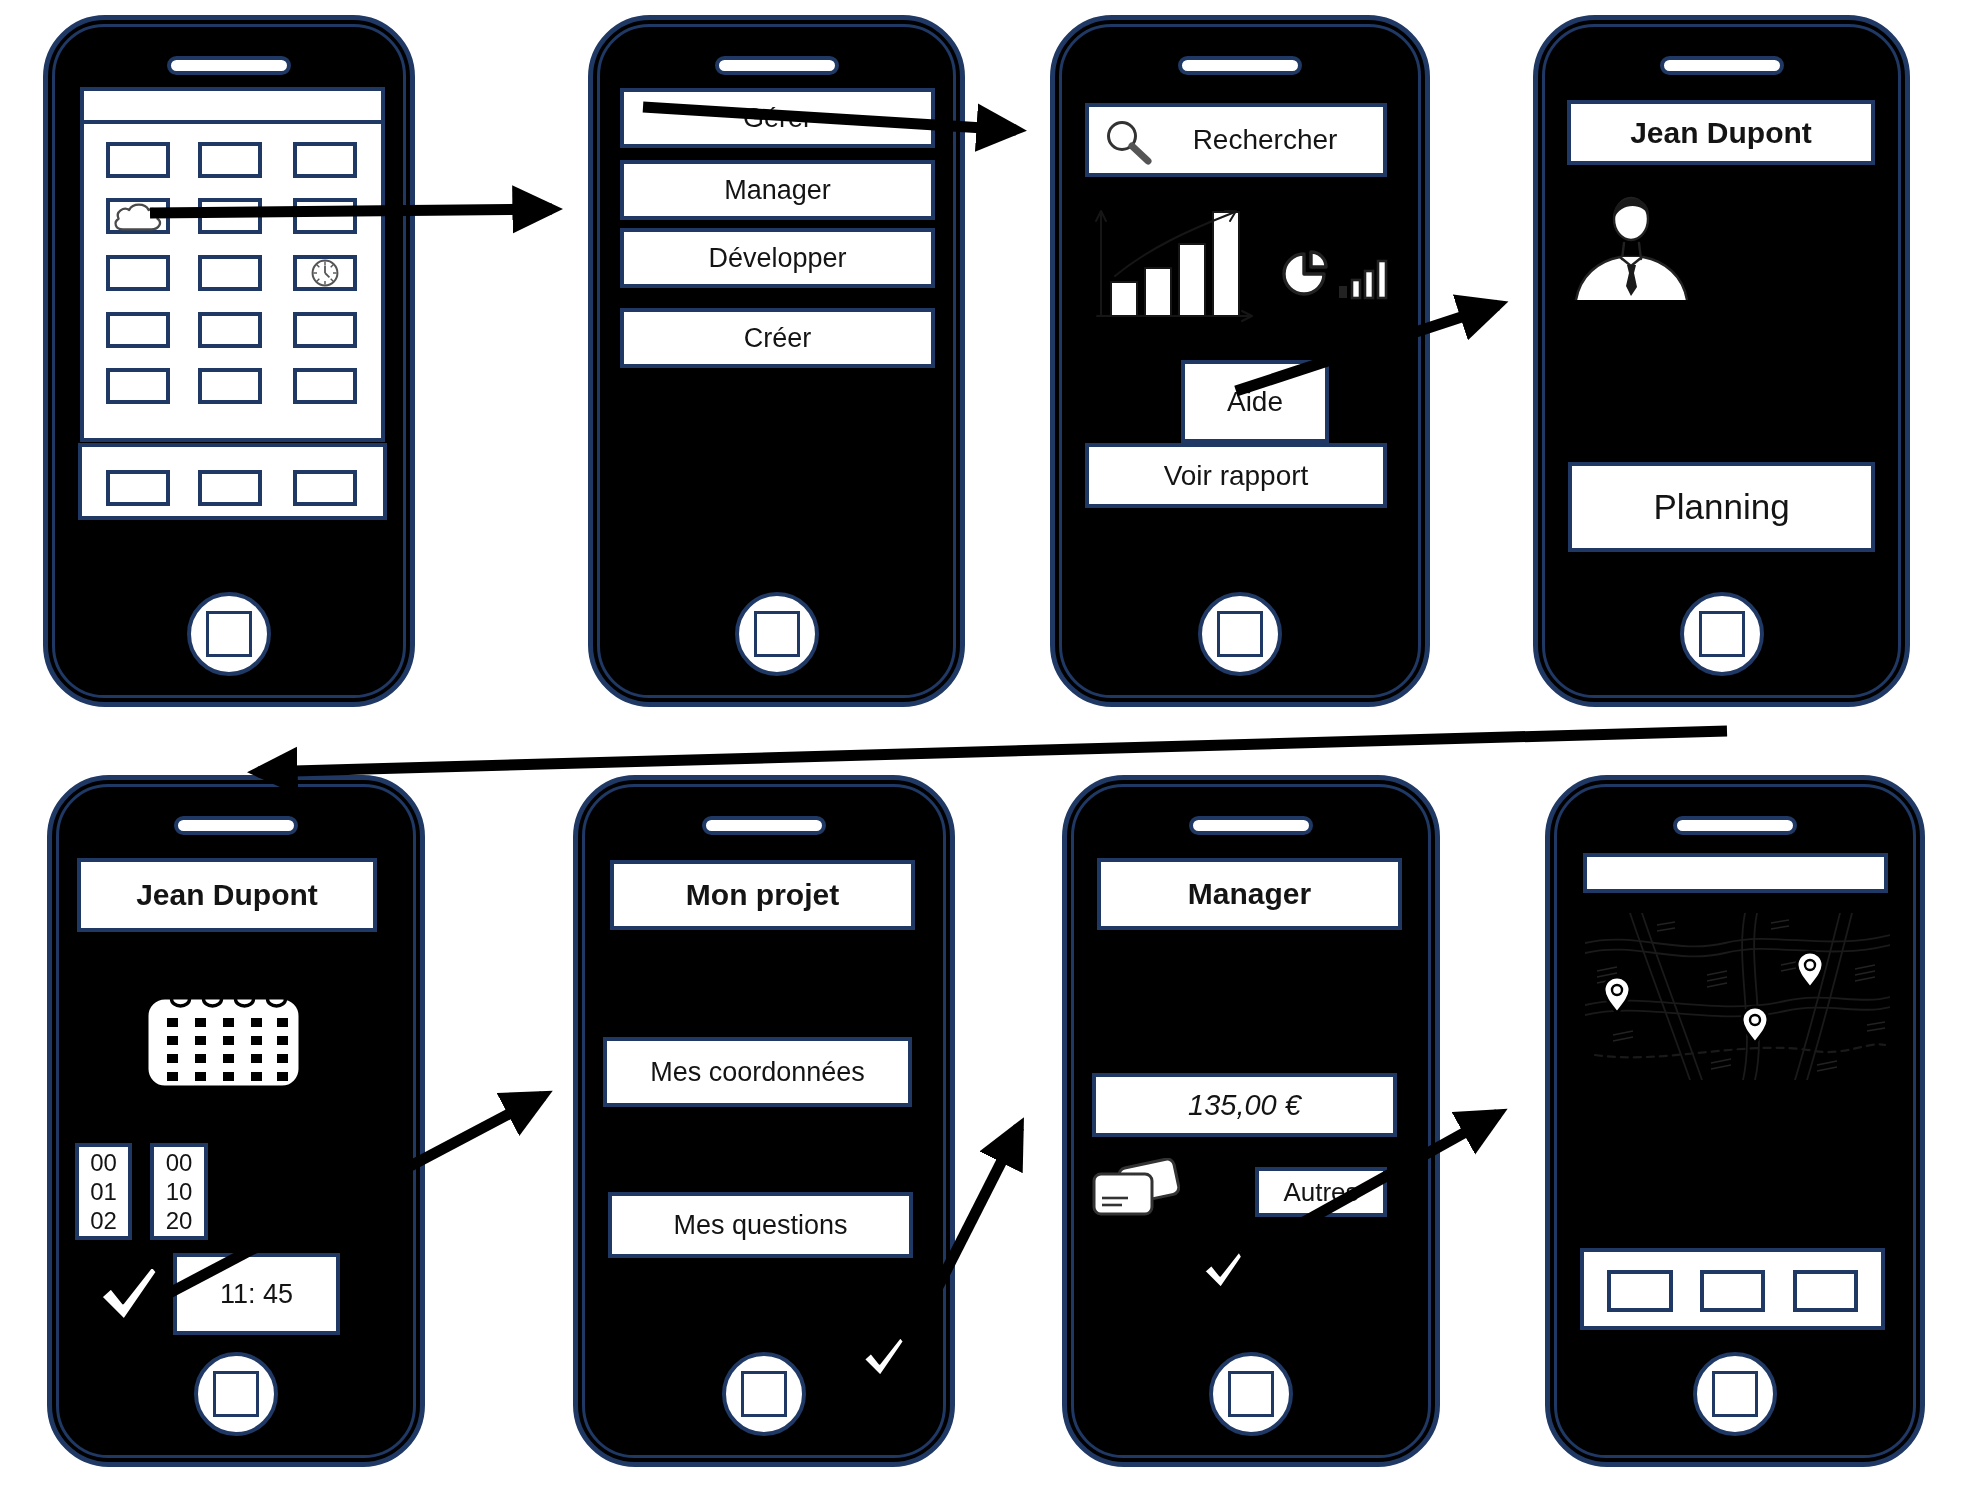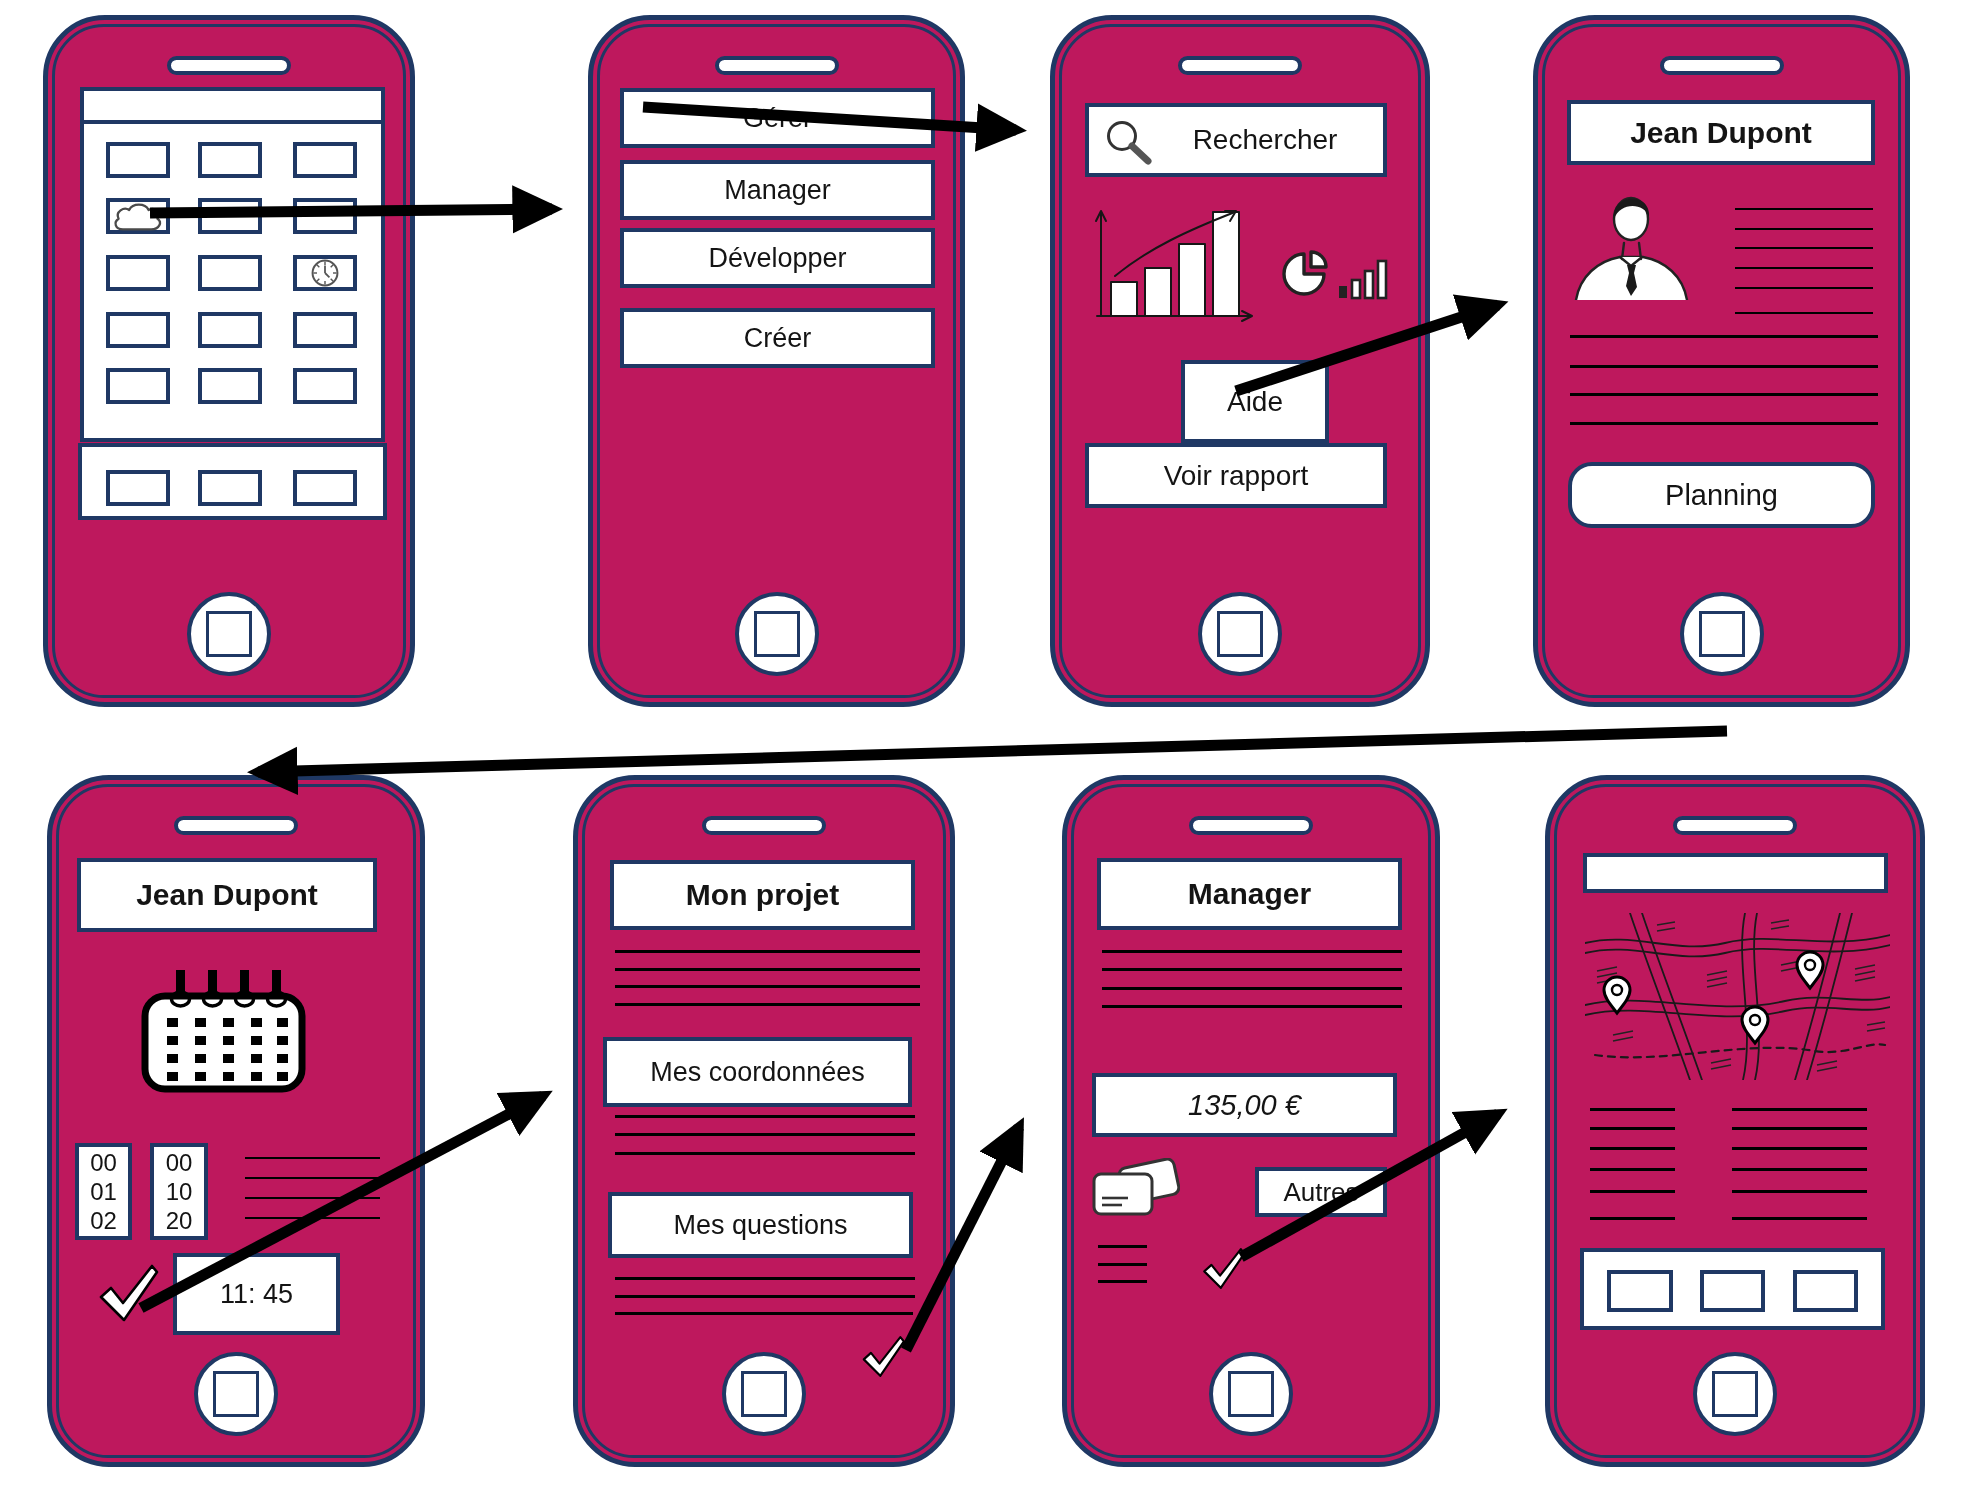--- a/index.html
+++ b/index.html
@@ -2,21 +2,21 @@
 <html><head>
 <meta charset="utf-8">
 <style>
   :root{ --nv:#1f3864; --ink:#111; }
   *{ box-sizing:border-box; }
   html,body{ margin:0; padding:0; }
   body{ width:1974px; height:1498px; background:#fff;
         font-family:"Liberation Sans", sans-serif; color:var(--ink); }
   #canvas{ position:relative; width:1974px; height:1498px; background:#fff; overflow:hidden; }
 
-  .phone{ position:absolute; background:#be185d; border:5px solid var(--nv); border-radius:62px; }
+  .phone{ position:absolute; background:#000000; border:5px solid var(--nv); border-radius:62px; }
   .pframe{ position:absolute; inset:4px; border:3px solid var(--nv); border-radius:52px; pointer-events:none; }
   .speaker{ position:absolute; top:36px; left:50%; transform:translateX(-50%);
             width:124px; height:19px; border:4px solid var(--nv); border-radius:11px; background:#fff; }
   .home{ position:absolute; bottom:26px; left:50%; transform:translateX(-50%);
          width:84px; height:84px; border:4px solid var(--nv); border-radius:50%;
          background:#fff; display:flex; align-items:center; justify-content:center; }
   .home-sq{ width:46px; height:46px; border:3px solid var(--nv); background:#fff; }
 
   .box{ position:absolute; border:4px solid var(--nv); background:#fff;
         display:flex; align-items:center; justify-content:center;
@@ -183,21 +183,21 @@
     <div class="line" style="left:197px;top:227px;width:138px;height:2px;"></div>
     <div class="line" style="left:197px;top:247px;width:138px;height:2px;"></div>
     <div class="line" style="left:197px;top:267px;width:138px;height:2px;"></div>
     <div class="line" style="left:197px;top:292px;width:138px;height:2px;"></div>
 
     <div class="line" style="left:32px;top:315px;width:308px;"></div>
     <div class="line" style="left:32px;top:345px;width:308px;"></div>
     <div class="line" style="left:32px;top:373px;width:308px;"></div>
     <div class="line" style="left:32px;top:402px;width:308px;"></div>
 
-    <div class="box" style="left:30px;top:442px;width:307px;height:66px;font-size:29px;border-radius:24px;">
+    <div class="box" style="left:30px;top:442px;width:307px;height:90px;font-size:35px;">
         <span>Planning</span>
       </div>
     <div class="home">
         <div class="home-sq"></div>
       </div>
   </div>
 
   <div class="phone" style="left:47px;top:775px;width:378px;height:692px;">
     <div class="pframe"></div>
     <div class="speaker"></div>

